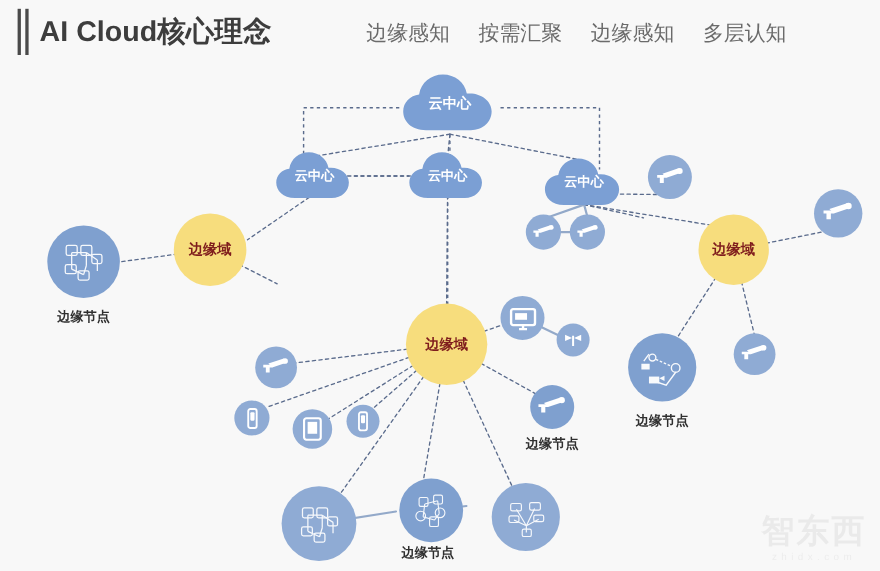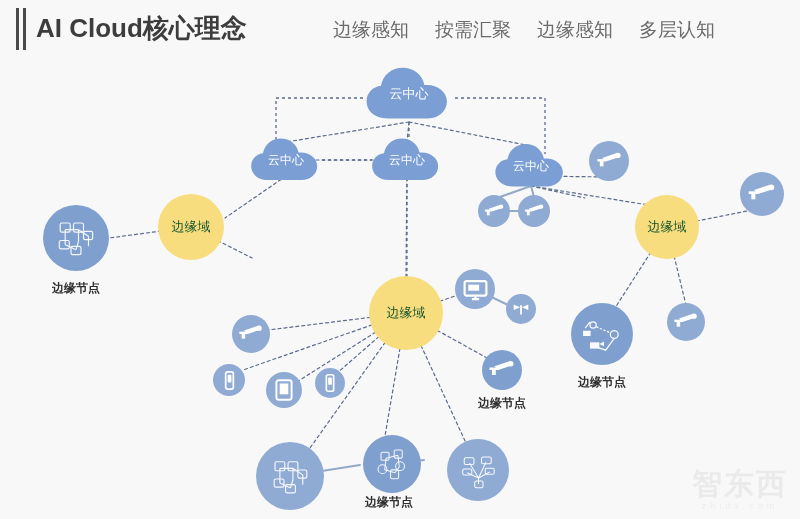--- a/index.html
+++ b/index.html
@@ -28,32 +28,32 @@
     margin-right:26px;vertical-align:top;
   }
   .subtitle-item:last-child{margin-right:0;}
 
   
   .canvas{position:absolute;left:0;top:58px;width:800px;height:461px;}
   svg.links{position:absolute;left:0;top:0;width:800px;height:461px;}
 
   .cloud{
     position:absolute;transform:translate(-50%,-50%);
-    color:#ffffff;font-weight:normal;text-align:center;
+    color:#ffffff;font-weight:bold;text-align:center;
     display:flex;align-items:center;justify-content:center;
   }
   .cloud svg{position:absolute;left:0;top:0;}
   .cloud span{position:relative;z-index:2;}
 
   .circ{
     position:absolute;transform:translate(-50%,-50%);
     border-radius:50%;
     display:flex;align-items:center;justify-content:center;
   }
-  .circ-yellow{background:#f7dd7d;color:#14532d;font-weight:normal;}
+  .circ-yellow{background:#f7dd7d;color:#7f1d1d;font-weight:bold;}
   .circ-blue{background:#7fa0cf;}
   .circ-blue-soft{background:#8fabd4;}
   .circ svg{display:block;}
 
   .nlabel{
     position:absolute;transform:translate(-50%,0);
     font-size:12px;font-weight:bold;color:#2f2f2f;white-space:nowrap;
     text-align:center;
   }
 

